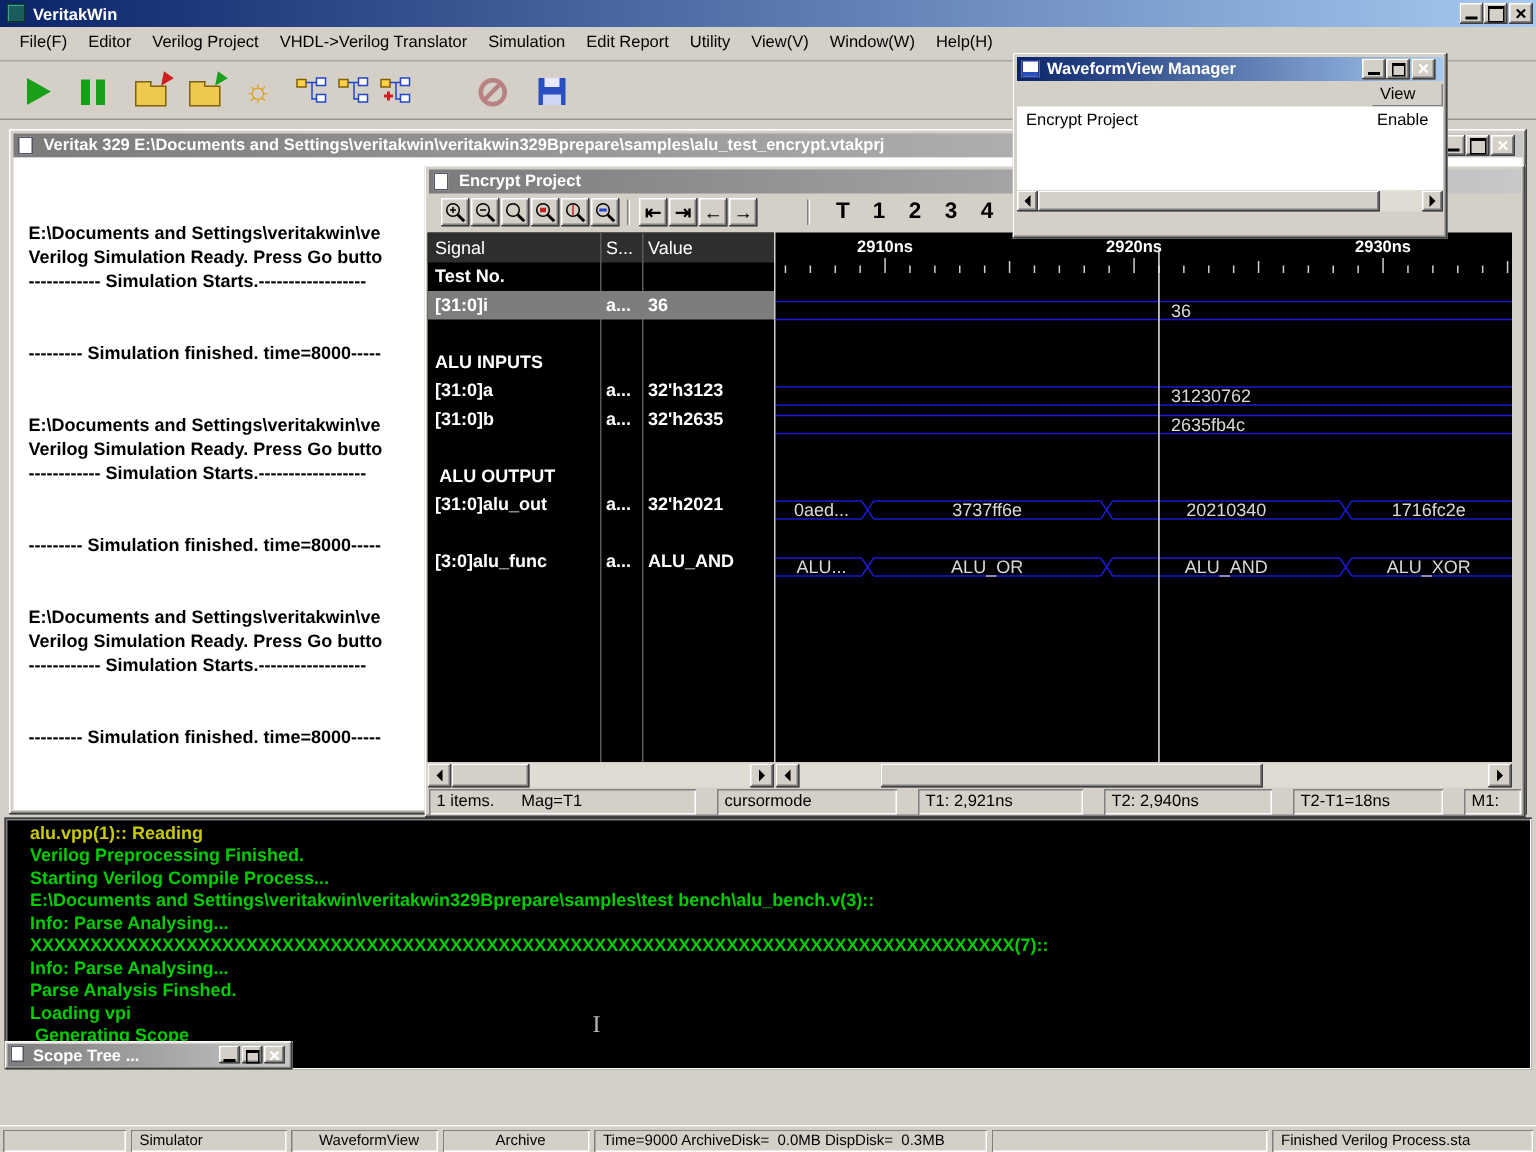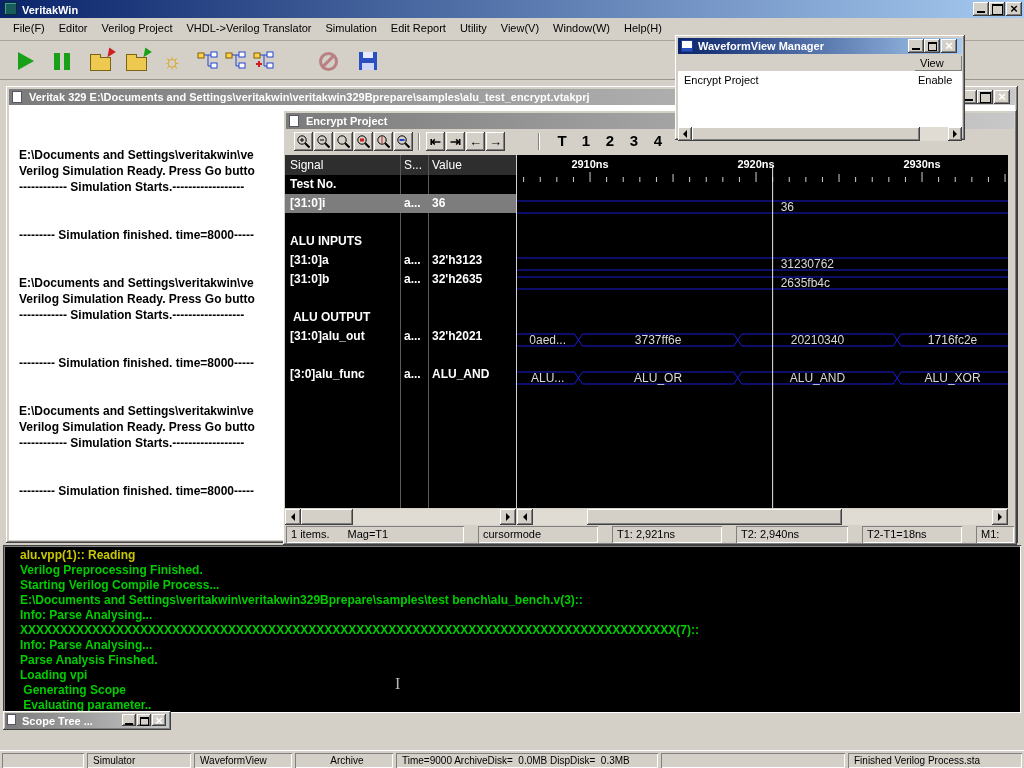--- a/index.html
+++ b/index.html
@@ -72,25 +72,25 @@
 .arr-r::after{content:"";border-left:4px solid #000;border-top:4px solid transparent;border-bottom:4px solid transparent}
 .sb-thumb{position:absolute;top:0;height:16px;background:#d4d0c8;box-shadow:inset -1px -1px #404040,inset 1px 1px #fff,inset -2px -2px #808080}
 #enc-status{position:absolute;left:3px;top:416px;width:728px;height:17px;display:flex;gap:14px}
 .epanel{height:17px;box-shadow:inset 1px 1px #808080,inset -1px -1px #fff;font-size:11px;line-height:17px;padding-left:5px;white-space:pre;overflow:hidden}
 
 #console{position:absolute;left:3px;top:545px;width:1018px;height:168px;background:#000;box-shadow:inset 1px 1px #404040,inset -1px -1px #fff,inset 2px 2px #808080;overflow:hidden}
 #console-lines{padding:3px 0 0 17px;font-weight:bold;font-size:12px;line-height:15px;white-space:pre}
 .cline{color:#00cc00}
 #ibeam{position:absolute;left:392px;top:130px;color:#b8b8b8;font-family:"Liberation Serif",serif;font-size:16px}
 
-#scope-win{position:absolute;left:3px;top:711px;width:168px;height:19px}
+#scope-win{position:absolute;left:3px;top:694px;width:192px;height:19px}
 #scope-title{position:absolute;left:2px;top:2px;right:2px;height:15px;padding-left:17px}
 #scope-title .i-doc{position:absolute;left:2px;top:1px;width:9px;height:11px}
 
-#mgr{position:absolute;left:675px;top:35px;width:290px;height:105px;z-index:50}
+#mgr{position:absolute;left:675px;top:35px;width:290px;height:124px;z-index:50}
 #mgr-title{position:absolute;left:3px;top:3px;width:284px;height:16px;padding-left:20px}
 #mgr-title .i-wave{position:absolute;left:3px;top:2px;width:12px;height:12px;background:#fff;border:1px solid #223a8c;box-shadow:inset 0 -3px #2a4fc0}
 #mgr-head{position:absolute;left:3px;top:21px;width:284px;height:15px;background:#d4d0c8;font-size:11px}
 .mgr-hcell{position:absolute;top:0;height:15px;padding:1px 0 0 5px;border-right:1px solid #808080;border-bottom:1px solid #808080}
 #mgr-list{position:absolute;left:3px;top:36px;width:284px;height:56px;background:#fff;font-size:11px}
 #mgr-row{position:absolute;left:0;top:3px;width:100%;height:14px}
 #mgr-row span{position:absolute;top:0}
 #mgr-scroll{position:absolute;left:3px;top:92px;width:284px;height:14px;background:#e0dcd4}
 .sb-btn.sm{width:14px;height:14px}
 .sb-thumb.sm{height:14px}
@@ -416,20 +416,20 @@
     <div id="mgr-scroll">
       <span class="sb-btn sm arr-l" style="left:0"></span>
       <span class="sb-thumb sm" style="left:14px;width:228px"></span>
       <span class="sb-btn sm arr-r" style="right:0"></span>
     </div>
   </div>
 
   <div id="statusbar">
       <div class="spanel" style="width: 82px;"></div>
       <div class="spanel" style="width: 104px;">Simulator</div>
-      <div class="spanel" style="width: 98px;">WaveformView</div>
+      <div class="spanel" style="width: 98px; text-align: center;">WaveformView</div>
       <div class="spanel" style="width: 98px; text-align: center;">Archive</div>
       <div class="spanel" style="width: 262px;">Time=9000 ArchiveDisk=  0.0MB DispDisk=  0.3MB</div>
       <div class="spanel" style="width: 184px;"></div>
       <div class="spanel" style="flex: 1 1 0%;">Finished Verilog Process.sta</div>
     </div>
 
 </div>
 
 </body></html>

